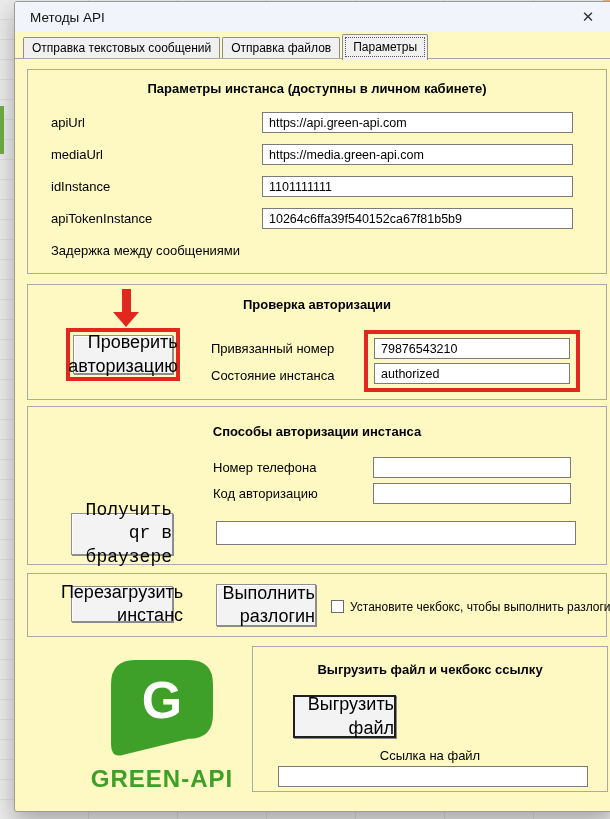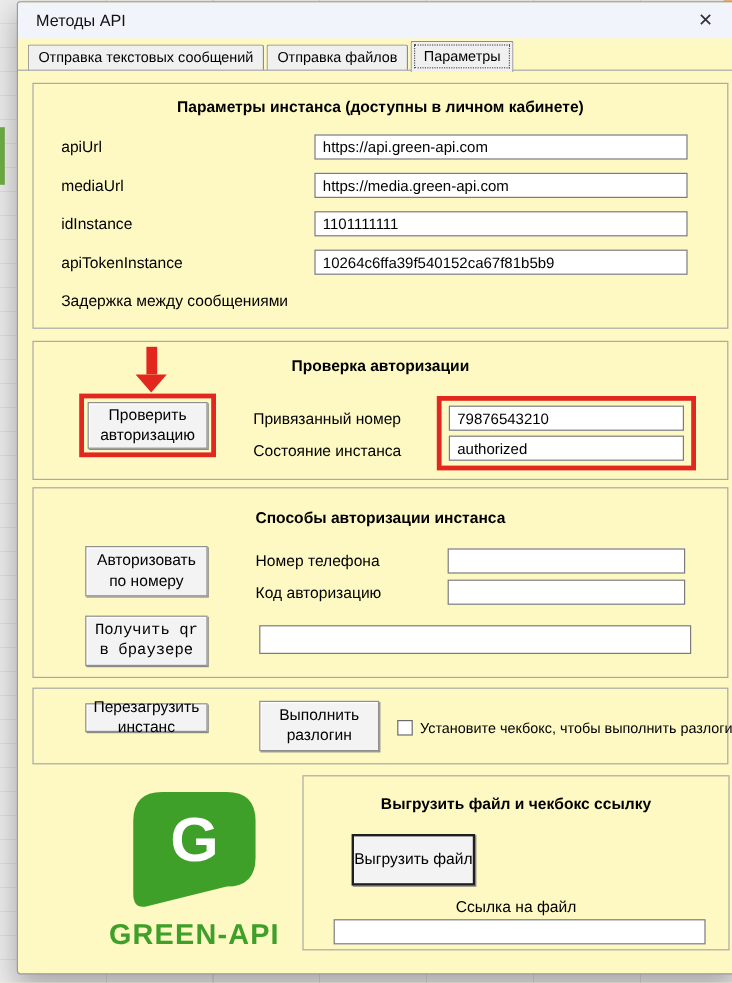--- a/index.html
+++ b/index.html
@@ -33,22 +33,22 @@
 
   .group { position:absolute; left:12px; width:580px; border:1px solid #a9a9a9; }
   .group-title { position:absolute; left:0; right:0; text-align:center; font-weight:bold; font-size:13px; color:#000; }
 
   .lbl { position:absolute; font-size:13px; color:#000; white-space:nowrap; }
   .field { position:absolute; height:21px; background:#fff; border:1px solid #7b7b7b;
     font-family:"Liberation Sans", sans-serif; font-size:12.5px; color:#000; padding:0 6px; }
 
   .btn { position:absolute; background:#f3f3f3; border:1px solid #8f8f8f;
     box-shadow:1px 1px 0 #8a8a8a, inset 1px 1px 0 #ffffff;
-    display:flex; align-items:center; justify-content:center; text-align:center;
-    font-family:"Liberation Sans", sans-serif; font-size:13px; line-height:1.3; color:#000; cursor:default; }
+    display:flex; align-items:center; justify-content:center; text-align:right;
+    font-family:"Liberation Sans", sans-serif; font-size:18px; line-height:1.3; color:#000; cursor:default; }
 
   .red-arrow-stem { position:absolute; width:9px; background:var(--red); }
   .red-arrow-head { position:absolute; width:0; height:0;
     border-left:13px solid transparent; border-right:13px solid transparent;
     border-top:15px solid var(--red); }
   .red-box { position:absolute; border:4px solid var(--red); }
 
   .checkbox { position:absolute; width:13px; height:13px; background:#fff; border:1px solid #6b6b6b; }
 
   .logo-wrap { position:absolute; left:72px; top:656px; width:150px; text-align:center; }
@@ -99,31 +99,30 @@
     <span class="lbl" style="left:183px; top:56px;">Привязанный номер</span>
     <span class="lbl" style="left:183px; top:83px;">Состояние инстанса</span>
     <div class="red-box" style="left:336px; top:45px; width:216px; height:62px;">
       <input class="field" style="left: 6px; top: 4px; width: 196px;" value="79876543210">
       <input class="field" style="left: 6px; top: 29px; width: 196px;" value="authorized">
     </div>
   </div>
 
   <div class="group" style="top:404px; height:159px;">
     <div class="group-title" style="top:17px;">Способы авторизации инстанса</div>
-    <div class="btn" style="left:43px; top:48px; width:102px; height:42px;">Авторизовать по номеру</div>
     <span class="lbl" style="left:185px; top:53px;">Номер телефона</span>
     <input class="field" style="left: 345px; top: 50px; width: 198px;" value="">
     <span class="lbl" style="left:185px; top:79px;">Код авторизацию</span>
     <input class="field" style="left: 345px; top: 76px; width: 198px;" value="">
     <div class="btn" style="left:43px; top:106px; width:102px; height:42px;font-family:Liberation Mono, monospace;">Получить qr в браузере</div>
     <input class="field" style="left: 188px; top: 114px; width: 360px; height: 24px;" value="">
   </div>
 
   <div class="group" style="top:571px; height:64px;">
-    <div class="btn" style="left:43px; top:12px; width:102px; height:24px;">Перезагрузить инстанс</div>
+    <div class="btn" style="left:43px; top:12px; width:102px; height:36px;">Перезагрузить инстанс</div>
     <div class="btn" style="left:188px; top:10px; width:100px; height:42px;">Выполнить разлогин</div>
     <div class="checkbox" style="left:303px; top:26px;"></div>
     <span class="lbl" style="left:322px; top:26px; font-size:12px;">Установите чекбокс, чтобы выполнить разлогин</span>
   </div>
 
   <div class="logo-wrap">
     <svg width="112" height="100" viewBox="0 0 110 104">
       <path d="M27 2 H83 Q108 2 108 27 V59 Q108 84 83 84 L14 101 Q2 104 2 90 V27 Q2 2 27 2 Z" fill="#3ea028"></path>
       <text x="55" y="62" text-anchor="middle" font-family="Liberation Sans, sans-serif" font-size="54" font-weight="bold" fill="#ffffff">G</text>
     </svg>

